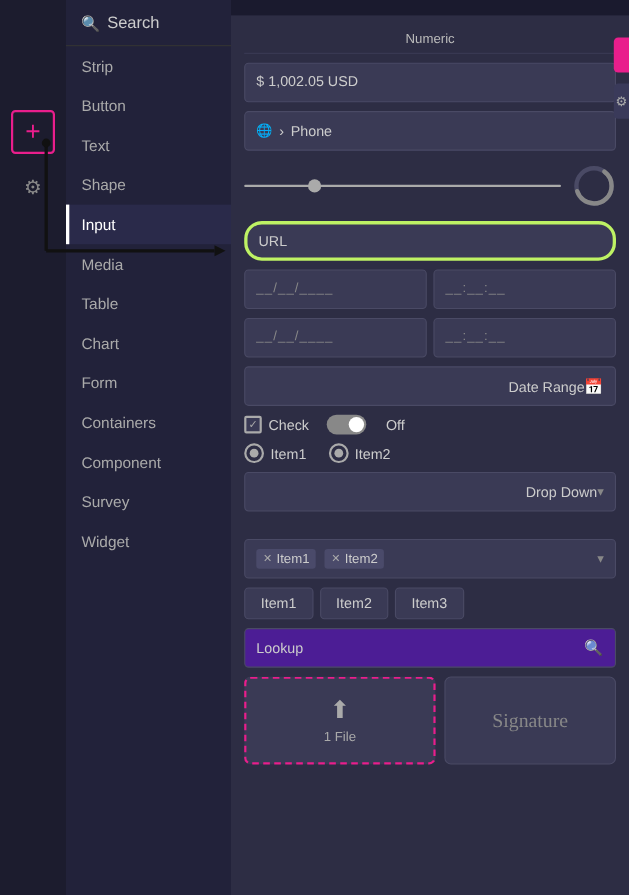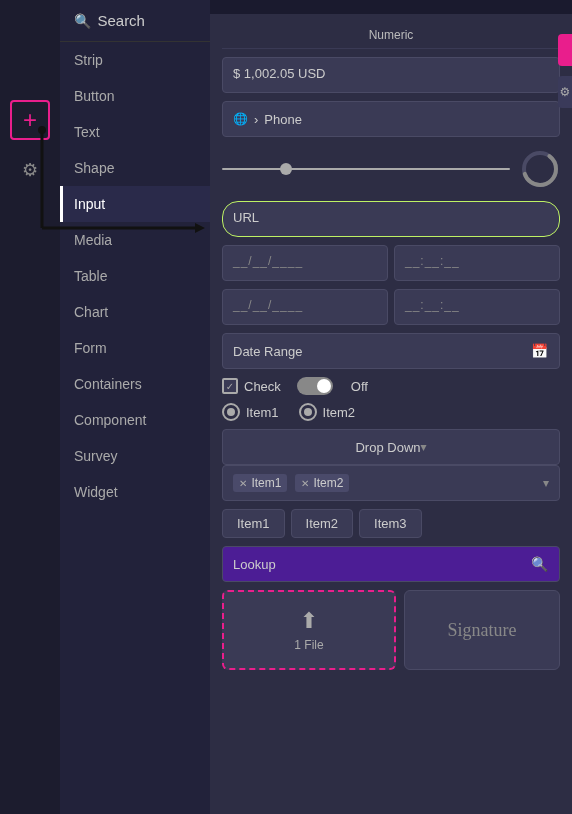--- a/index.html
+++ b/index.html
@@ -206,21 +206,21 @@
     }
 
     .circular-progress {
       width: 40px;
       height: 40px;
     }
 
     .url-field {
       width: 100%;
       background: #3a3a55;
-      border: 1px solid #bef264;
+      border: 3px solid #bef264;
       border-radius: 16px;
       color: #ccc;
       padding: 8px 10px;
       font-size: 13px;
       height: 36px;
     }
 
     .date-row {
       display: flex;
       gap: 6px;
@@ -255,21 +255,21 @@
       width: 100%;
       background: #3a3a55;
       border: 1px solid #4a4a65;
       border-radius: 4px;
       color: #ccc;
       padding: 8px 10px;
       font-size: 13px;
       height: 36px;
       display: flex;
       align-items: center;
-      justify-content: space-between;
+      justify-content: flex-end;
       margin-bottom: 8px;
     }
 
     .calendar-icon {
       color: #888;
       font-size: 14px;
     }
 
     .check-row {
       display: flex;
@@ -373,22 +373,22 @@
       width: 100%;
       background: #3a3a55;
       border: 1px solid #4a4a65;
       border-radius: 4px;
       color: #ccc;
       padding: 8px 10px;
       font-size: 13px;
       height: 36px;
       display: flex;
       align-items: center;
-      justify-content: center;
-      margin-bottom: 0;
+      justify-content: flex-end;
+      margin-bottom: 25px;
       cursor: pointer;
     }
 
     .dropdown-arrow {
       color: #888;
       font-size: 12px;
     }
 
     .multiselect-field {
       width: 100%;

